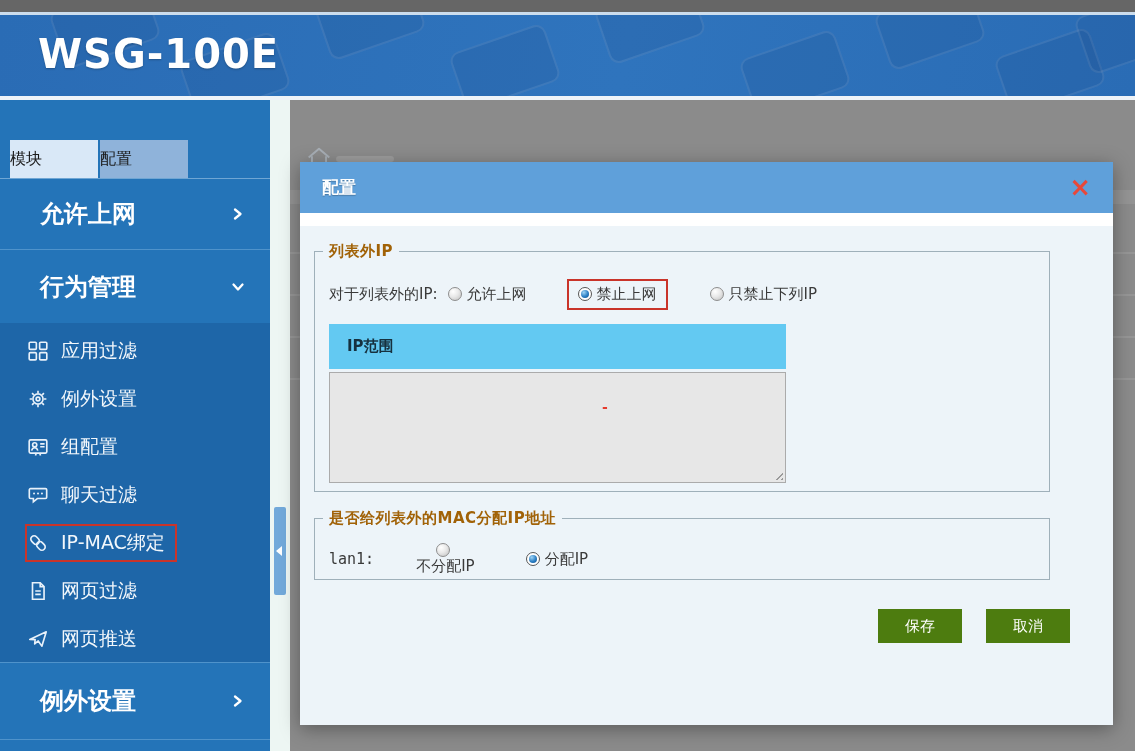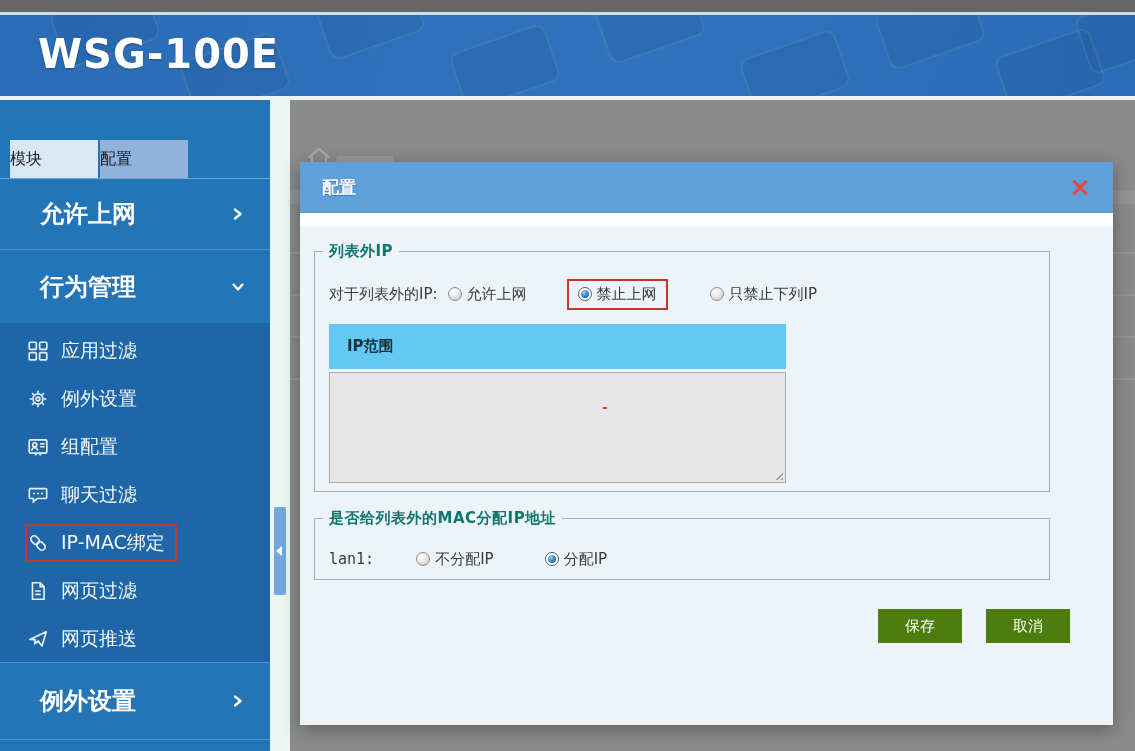--- a/index.html
+++ b/index.html
@@ -45,21 +45,21 @@
   .dim-textbar { position:absolute; left:46px; top:56px; width:58px; height:6px; background:rgba(255,255,255,.15); border-radius:3px; }
 
   
   .modal { position:absolute; left:300px; top:150px; width:813px; height:563px; z-index:5; box-shadow:0 4px 18px rgba(0,0,0,.35); background:#edf4f9; }
   .modal-titlebar { position:absolute; left:0; top:0; width:100%; height:51px; background:#5fa0da; }
   .modal-title { position:absolute; left:22px; top:0; line-height:51px; color:#fff; font-size:17px; font-weight:bold; text-shadow:0 1px 1px rgba(0,0,0,.25); }
   .modal-close { position:absolute; right:22px; top:8px; color:#e8483a; font-size:26px; font-weight:bold; cursor:pointer; line-height:34px; }
   .modal-whitestrip { position:absolute; left:0; top:51px; width:100%; height:13px; background:#ffffff; }
 
   fieldset.panel { position:absolute; border:1px solid #9fb0ba; background:transparent; }
-  fieldset.panel legend { margin-left:8px; padding:0 6px; color:#0f766e; font-size:15px; font-weight:bold; letter-spacing:.5px; }
+  fieldset.panel legend { margin-left:8px; padding:0 6px; color:#a16207; font-size:15px; font-weight:bold; letter-spacing:.5px; }
   .fs-outside { left:14px; top:80px; width:736px; height:250px; }
   .fs-mac { left:14px; top:347px; width:736px; height:71px; }
 
   .radio-row { position:absolute; left:14px; top:16px; height:34px; display:flex; align-items:center; }
   .row-label { font-size:15px; color:#3a3a3a; white-space:nowrap; }
   .row-label.mono { font-family:"DejaVu Sans Mono", monospace; }
   .radio-group { display:inline-flex; align-items:center; border:2px solid transparent; padding:4px 0; cursor:pointer; }
   .radio-group.highlighted { border-color:#c9342a; padding:4px 9px; }
   .radio { width:14px; height:14px; border-radius:50%; margin-right:5px; flex:0 0 14px; }
   .radio.off { border:1px solid #8e8e8e; background:radial-gradient(circle at 35% 30%, #ffffff, #e9e9e9 45%, #c3c3c3 95%); }
@@ -281,21 +281,21 @@
       <div class="ip-textarea">
         <span class="ta-mark">-</span>
         <span class="ta-resize"></span>
       </div>
     </fieldset>
 
     <fieldset class="panel fs-mac">
       <legend>是否给列表外的MAC分配IP地址</legend>
       <div class="radio-row" style="top:14px;">
         <span class="row-label mono">lan1:</span>
-        <span class="radio-group" style="margin-left:40px;">
+        <span class="radio-group" style="margin-left:40px;flex-direction:column;">
           <span class="radio off"></span>
           <span class="radio-label">不分配IP</span>
         </span>
         <span class="radio-group" style="margin-left:47px;">
           <span class="radio on"></span>
           <span class="radio-label">分配IP</span>
         </span>
       </div>
     </fieldset>
 

